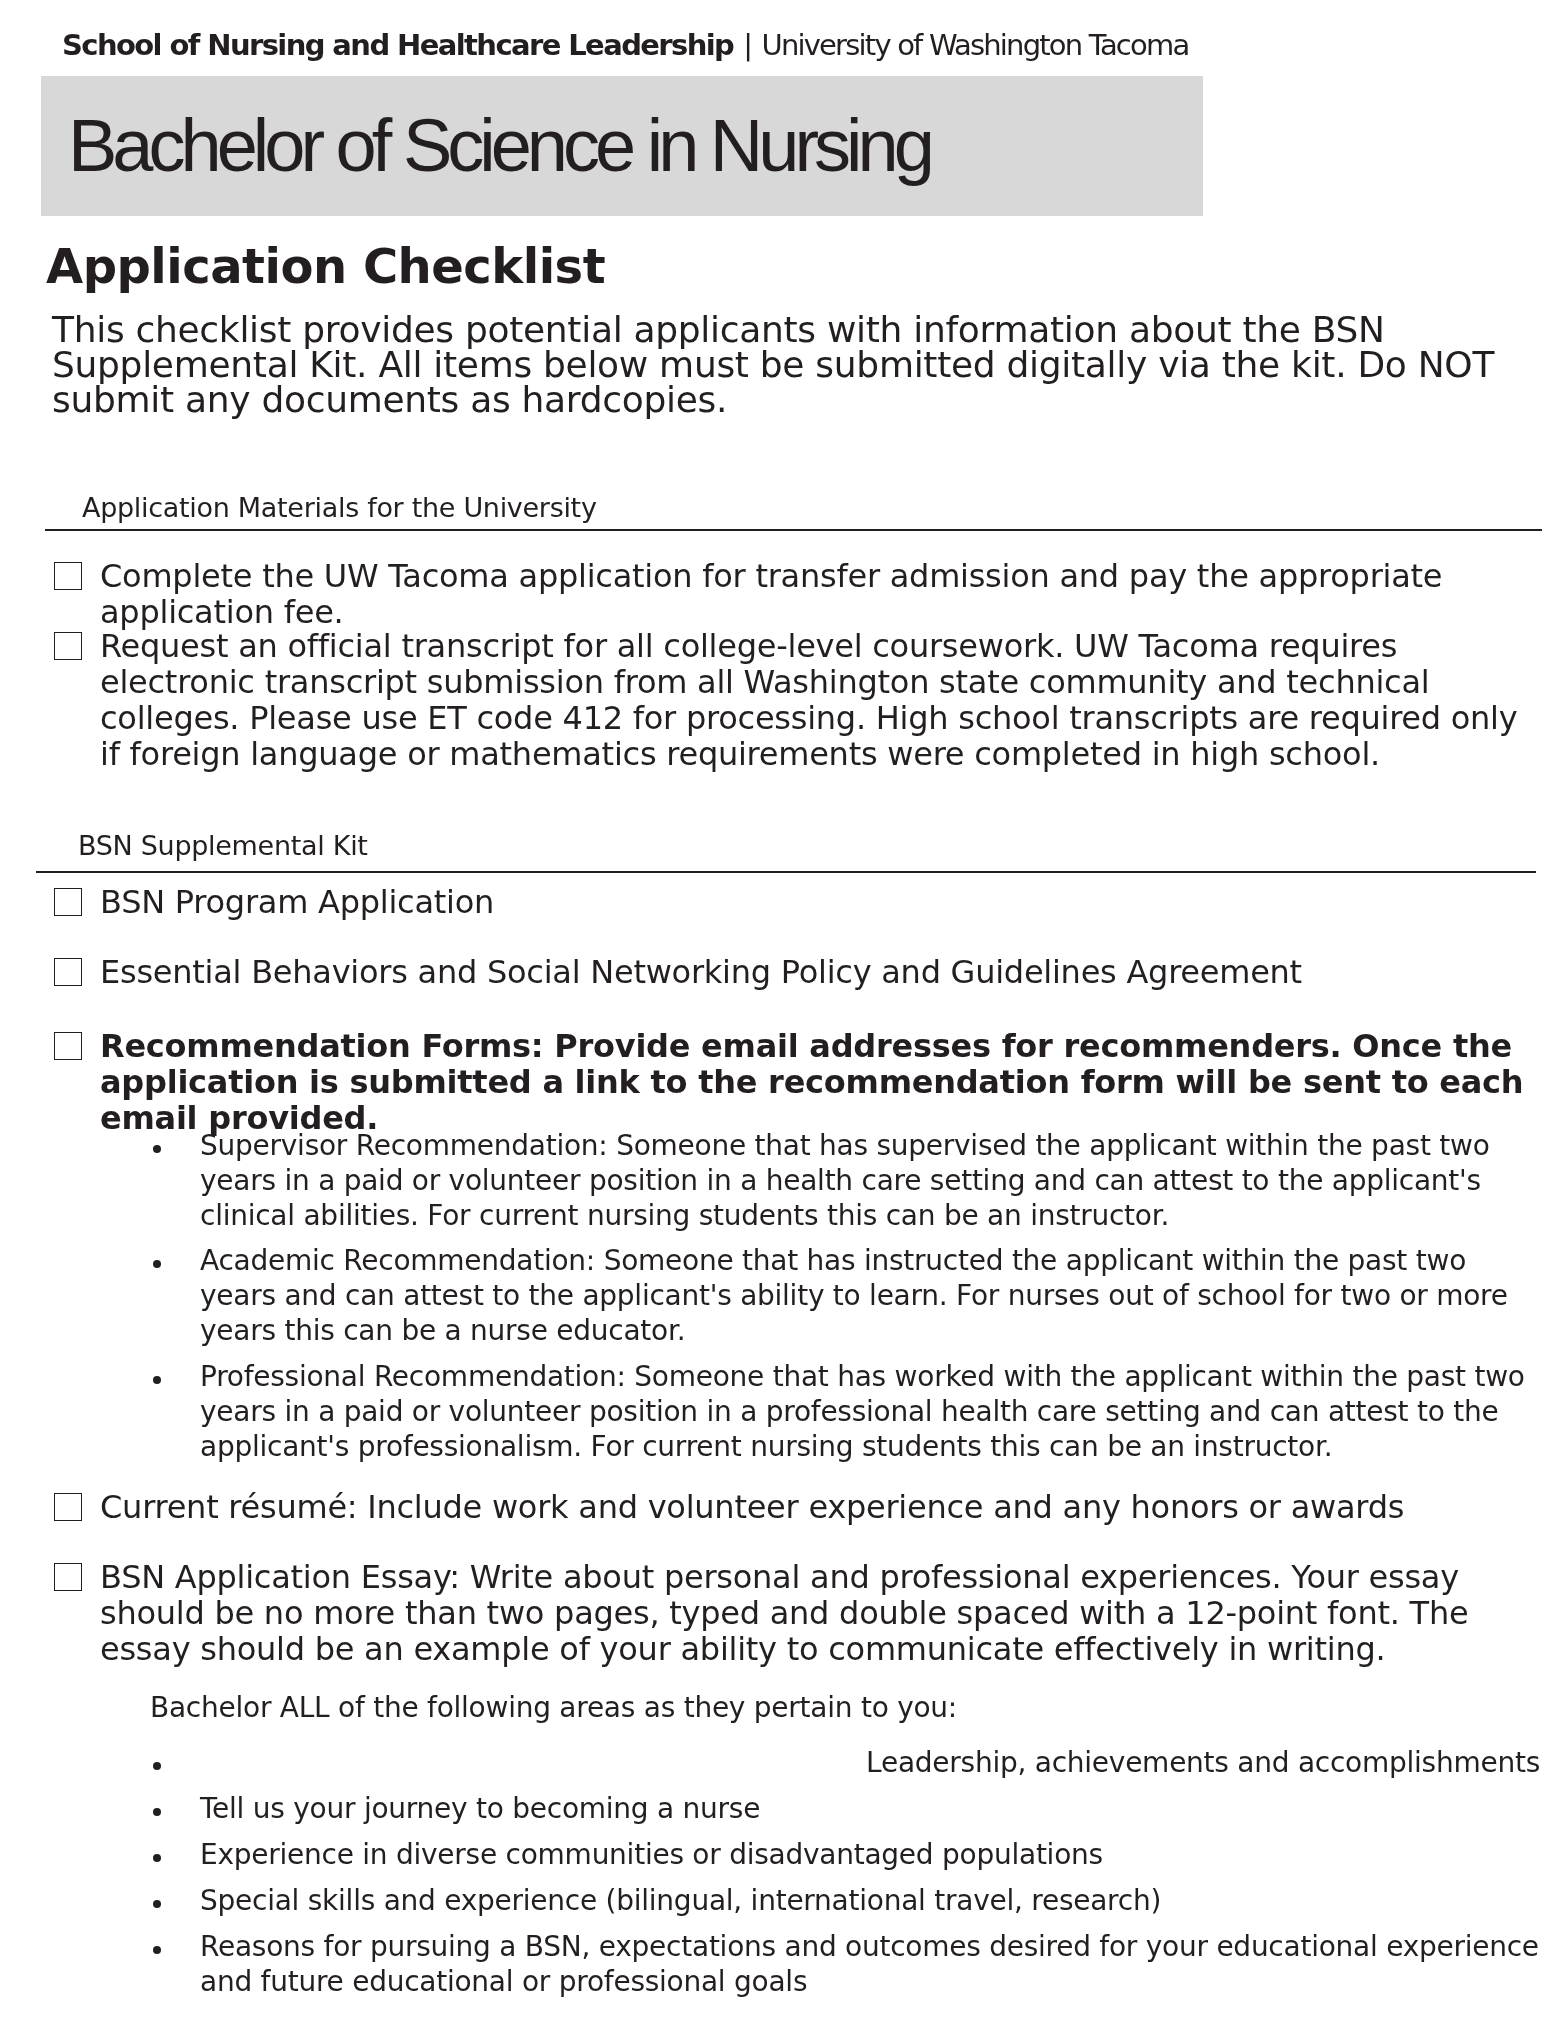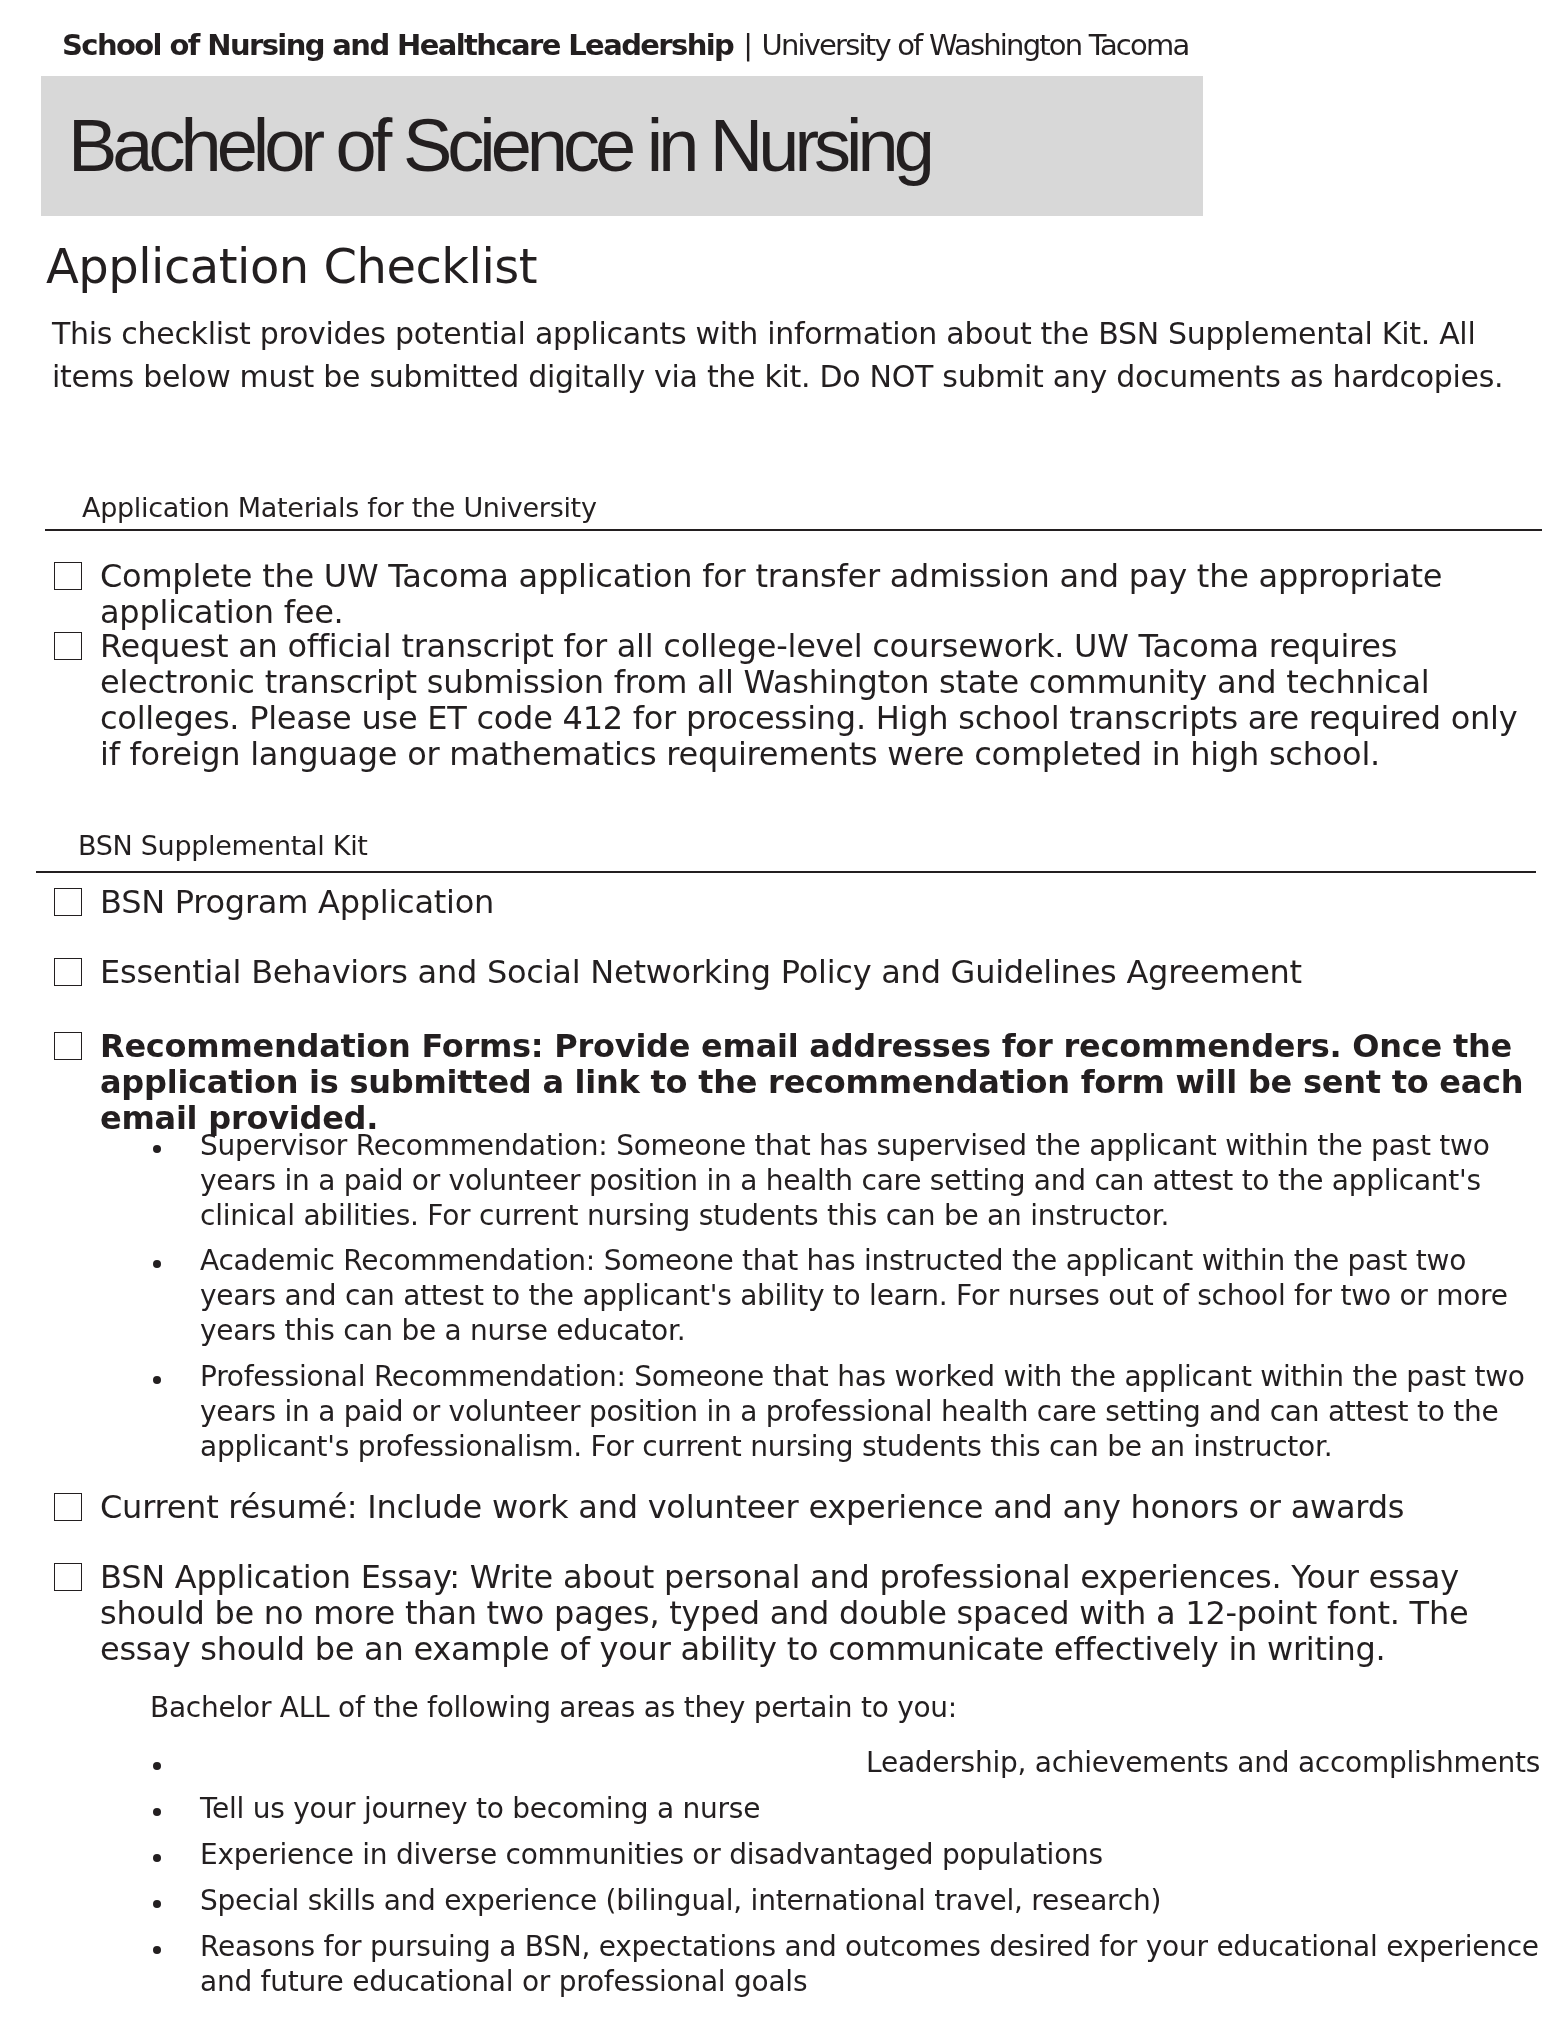--- a/index.html
+++ b/index.html
@@ -5,22 +5,22 @@
   html, body { margin: 0; padding: 0; background: #ffffff; }
   body { width: 1553px; height: 2026px; position: relative; overflow: hidden;
          font-family: "DejaVu Sans", "Liberation Sans", sans-serif; color: #231f20; }
   .abs { position: absolute; }
   .header-line { left: 62px; top: 28px; font-size: 29px; white-space: nowrap; letter-spacing: -1.6px; }
   .header-line .school { font-weight: bold; }
   .header-line .sep { font-weight: normal; margin: 0 10px; }
   .header-line .uni { font-weight: normal; letter-spacing: -1.8px; }
   .banner { left: 41px; top: 76px; width: 1162px; height: 140px; background: #d8d8d8; }
   .banner-title { left: 68px; top: 103px; font-size: 74px; letter-spacing: -5px; white-space: nowrap; font-family: "Liberation Sans", sans-serif; }
-  .page-title { left: 46px; top: 238px; font-size: 48px; font-weight: normal; letter-spacing: -0.5px; white-space: nowrap; }
-  .intro { left: 52px; top: 312px; width: 1490px; font-size: 30px; line-height: 43px; letter-spacing: -0.3px; }
+  .page-title { left: 46px; top: 238px; font-size: 48px; font-weight: bold; letter-spacing: -0.5px; white-space: nowrap; }
+  .intro { left: 52px; top: 312px; width: 1490px; font-size: 36px; line-height: 35px; letter-spacing: -0.3px; }
   .section-head { font-size: 27px; letter-spacing: -0.3px; white-space: nowrap; margin-left: 28px; }
   .rule { height: 0; border-top: 2px solid #231f20; }
   .check { width: 28px; height: 28px; border: 1.5px solid #231f20; box-sizing: border-box; background: #fff; }
   .item-text { font-size: 32px; line-height: 36px; letter-spacing: -0.25px; width: 1440px; }
   .bullet { width: 8px; height: 8px; border-radius: 50%; background: #231f20; }
   .btext { font-size: 28px; line-height: 35px; letter-spacing: -0.25px; width: 1340px; }
 </style>
 </head>
 <body>
 

